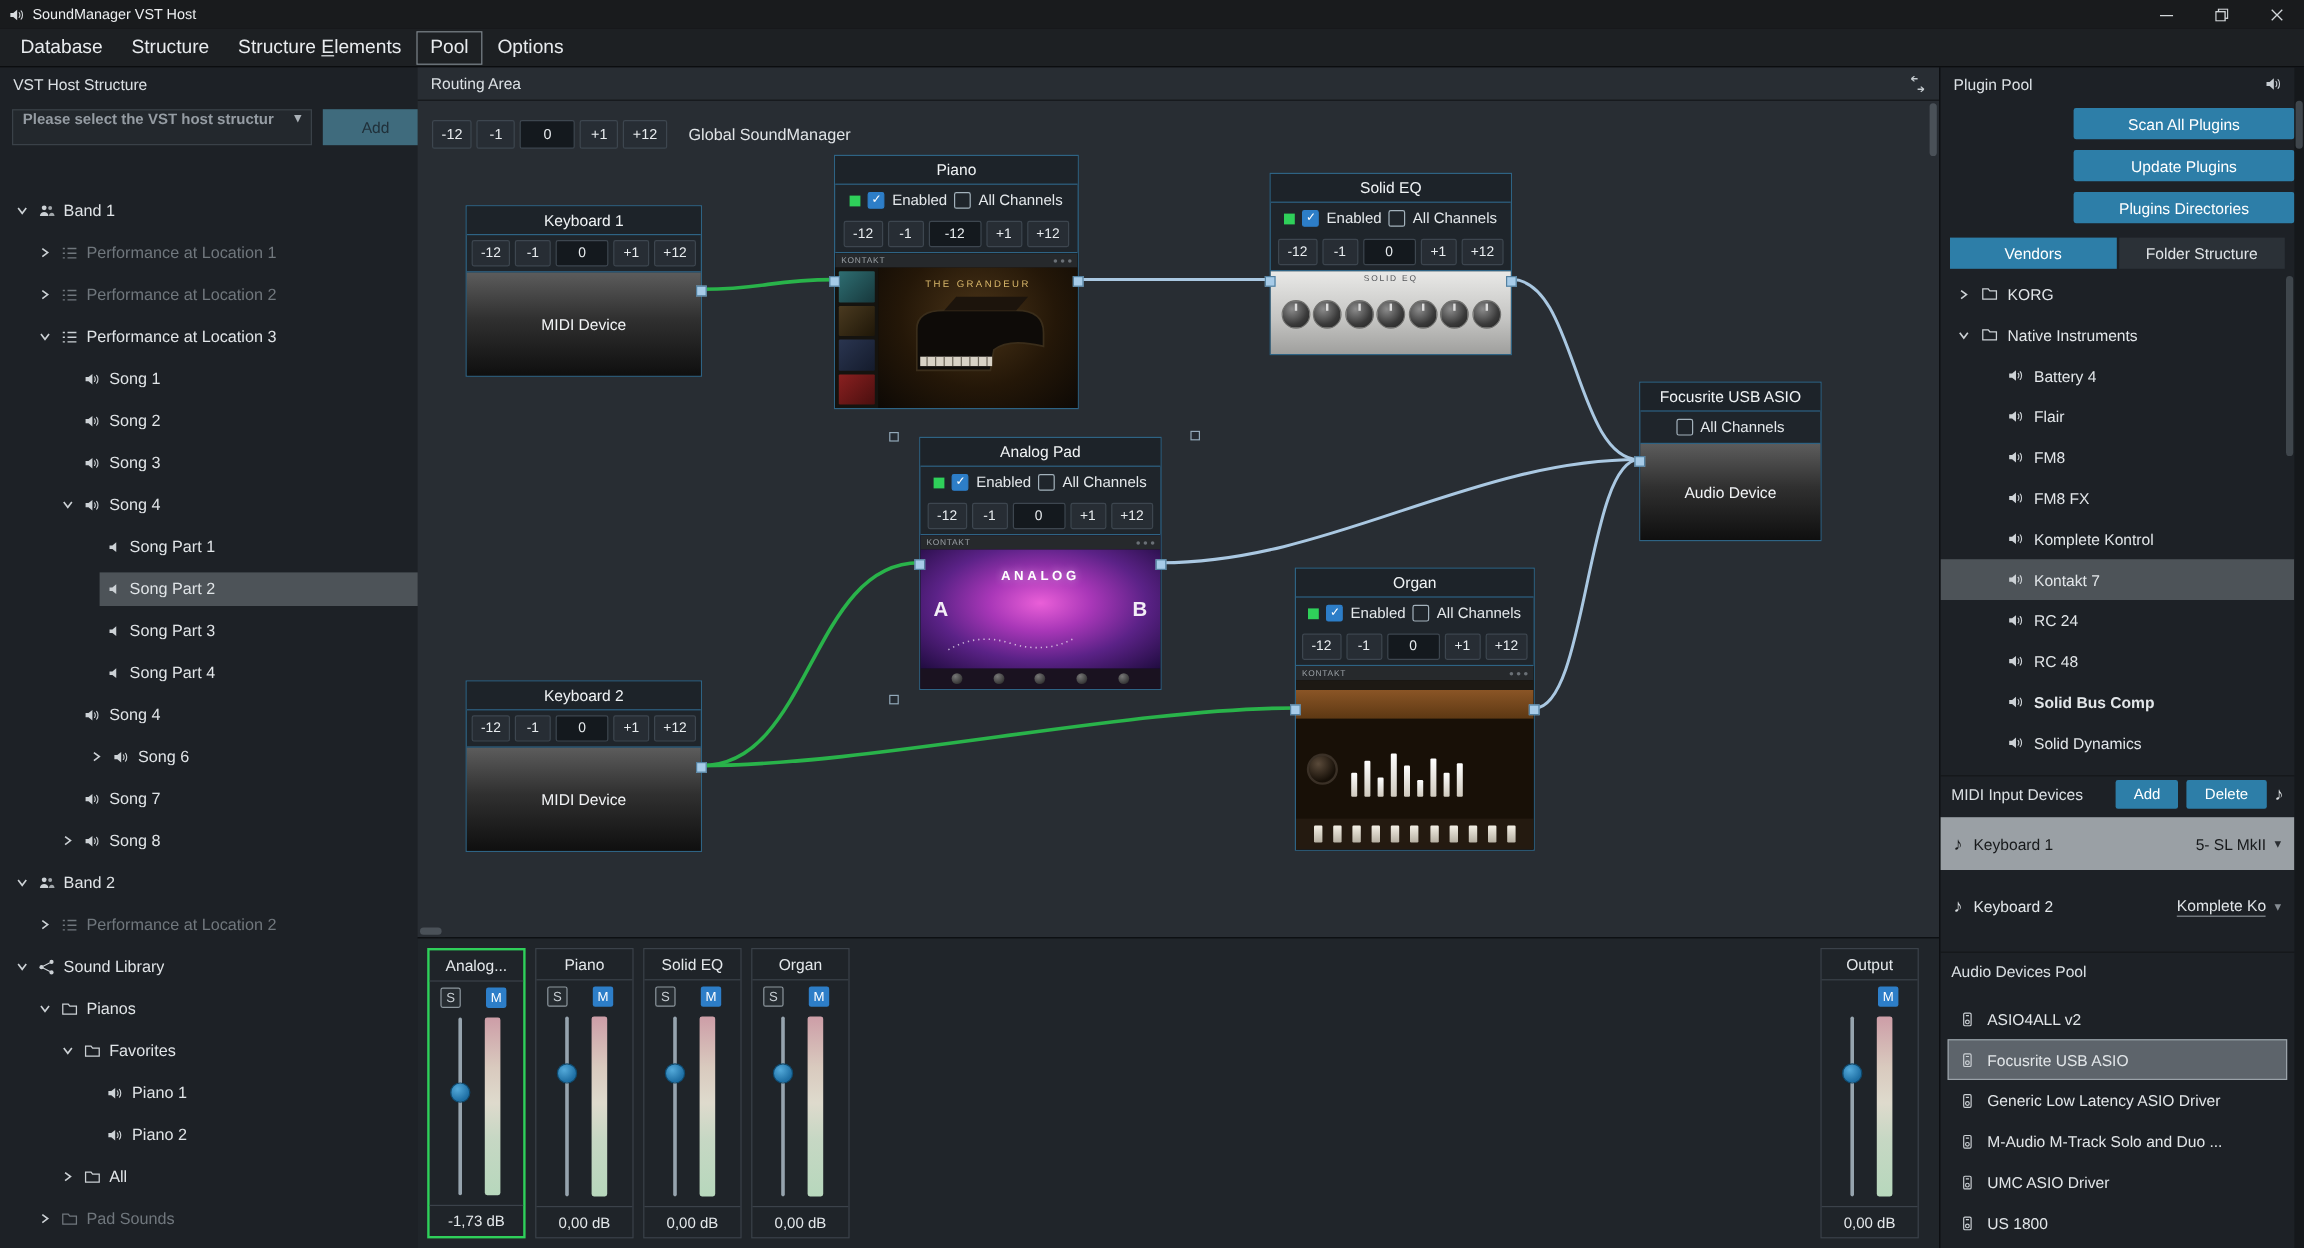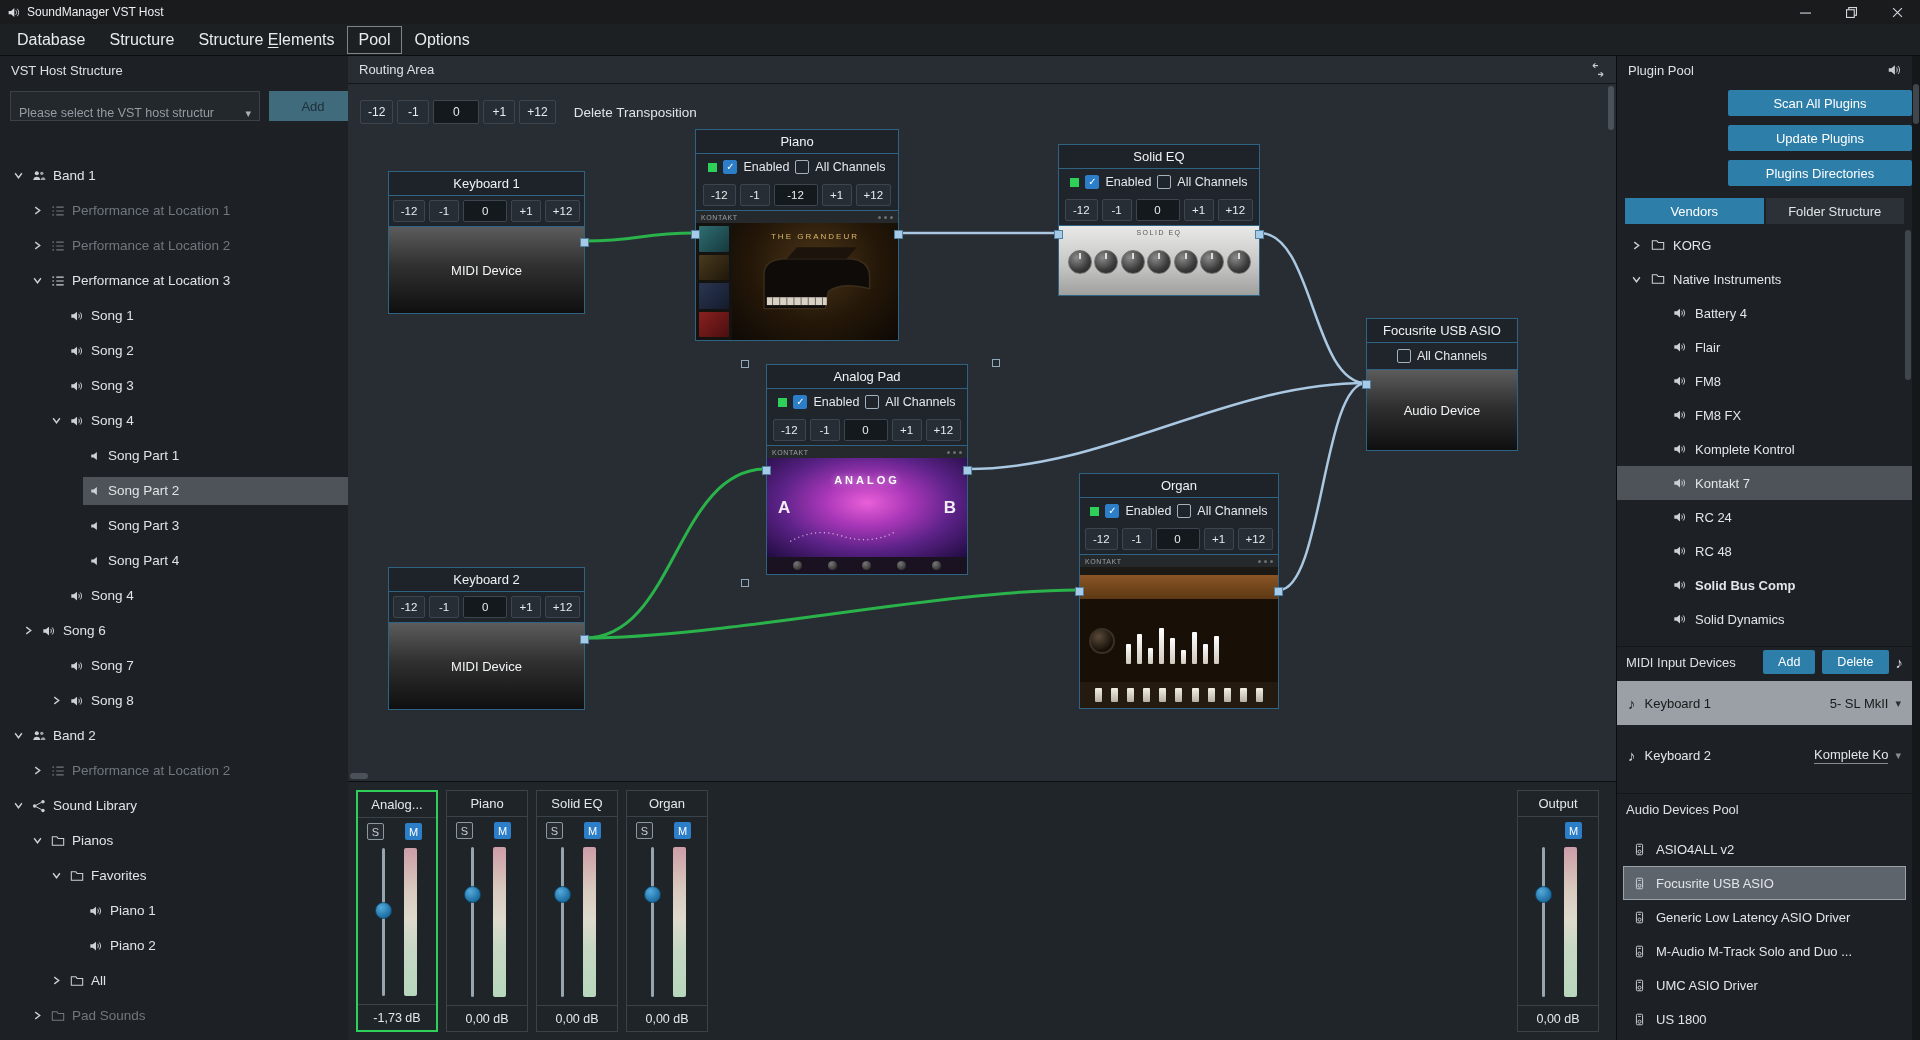--- a/index.html
+++ b/index.html
@@ -21,21 +21,21 @@
   .menu-item u{text-underline-offset:2px;}
 
   
   .panel-header{height:28px;display:flex;align-items:center;justify-content:space-between;padding:0 11px;font-size:13px;color:#dbe0e4;}
   .hdr-icon{color:#c6ccd1;}
   .btn-accent{height:26px;background:#2d7ea8;color:#fff;display:flex;align-items:center;justify-content:center;font-size:13px;border-radius:2px;}
 
   
   .left-panel{position:absolute;left:0;top:56px;width:374px;bottom:0;background:#1d2126;border-right:1px solid #0b0d0f;overflow:hidden;}
   .combo-row{display:flex;gap:9px;padding:7px 16px 7px 10px;align-items:center;}
-  .combo{flex:1;height:30px;background:#23282d;border:1px solid #3a4148;display:flex;align-items:flex-end;padding:0 8px;color:#959ca3;font-size:12.5px;white-space:nowrap;overflow:hidden;}
+  .combo{flex:1;height:30px;background:#23282d;border:1px solid #3a4148;display:flex;align-items:flex-start;padding:0 8px;color:#959ca3;font-size:12.5px;white-space:nowrap;overflow:hidden;font-weight:bold;}
   .combo .dd{margin-left:auto;color:#aab1b7;font-size:11px;padding-left:4px;}
   .btn-add{width:88px;height:30px;background:#3f6b7d;color:#20303a;display:flex;align-items:center;justify-content:center;font-size:13px;}
   .ltree{position:absolute;left:0;right:10px;top:102px;bottom:0;overflow:hidden;}
   .trow{display:flex;align-items:center;height:35px;font-size:13.5px;color:#e0e4e7;}
   .trow .chev{width:16px;display:flex;justify-content:center;color:#ccd1d5;flex:none;}
   .row-body{display:flex;align-items:center;gap:7px;flex:1;height:28px;padding:0 6px;min-width:0;}
   .row-body .icon{color:#ccd1d5;flex:none;}
   .tlabel{white-space:nowrap;overflow:hidden;}
   .trow.dim,.trow.dim .row-body .icon{color:#70777d;}
   .trow.selected .row-body{background:#4d5358;}
@@ -385,21 +385,21 @@
         <span class="row-body">
           <span class="icon">
             <svg width="14" height="14" viewBox="0 0 16 16">
               <path d="M1.5 6h2.8L8 3v10L4.3 10H1.5z" fill="currentColor"></path>
               <path d="M10 5.8c1 .9 1 3.5 0 4.4M12 4.3c1.7 1.6 1.7 5.8 0 7.4" stroke="currentColor" stroke-width="1.1" fill="none" stroke-linecap="round"></path>
             </svg>
           </span>
           <span class="tlabel">Song 4</span>
         </span>
       </div>
-      <div class="trow" style="padding-left: 20px;">
+      <div class="trow" style="padding-left: 72px;">
         <span class="chev">
           <svg width="9" height="9" viewBox="0 0 8 8" style="">
             <polyline points="2,1 6,4 2,7" fill="none" stroke="currentColor" stroke-width="1.2"></polyline>
           </svg>
         </span>
         <span class="row-body">
           <span class="icon">
             <svg width="14" height="14" viewBox="0 0 16 16">
               <path d="M1.5 6h2.8L8 3v10L4.3 10H1.5z" fill="currentColor"></path>
               <path d="M10 5.8c1 .9 1 3.5 0 4.4M12 4.3c1.7 1.6 1.7 5.8 0 7.4" stroke="currentColor" stroke-width="1.1" fill="none" stroke-linecap="round"></path>
@@ -600,21 +600,21 @@
           <path d="M912,149 C965,149 965,299 1018,299" fill="none" stroke="#aac8e2" stroke-width="2.5"></path>
           <path d="M620,385 C760,385 878,299 1018,299" fill="none" stroke="#aac8e2" stroke-width="2.5"></path>
           <path d="M931,506 C974.5,506 974.5,299 1018,299" fill="none" stroke="#aac8e2" stroke-width="2.5"></path>
         </svg>
       <div class="global-row">
         <div class="tcell">-12</div>
         <div class="tcell">-1</div>
         <div class="tcell value">0</div>
         <div class="tcell">+1</div>
         <div class="tcell">+12</div>
-        <span class="glabel">Delete Transposition</span>
+        <span class="glabel">Global SoundManager</span>
       </div>
       <div class="rs-v"></div>
       <div class="rs-h"></div>
     <div class="node" style="left: 40px; top: 87px; width: 197px;">
           <div class="node-header">Keyboard 1</div>
           <div class="transpose">
             <div class="tcell">-12</div>
             <div class="tcell">-1</div>
             <div class="tcell value">0</div>
             <div class="tcell">+1</div>

